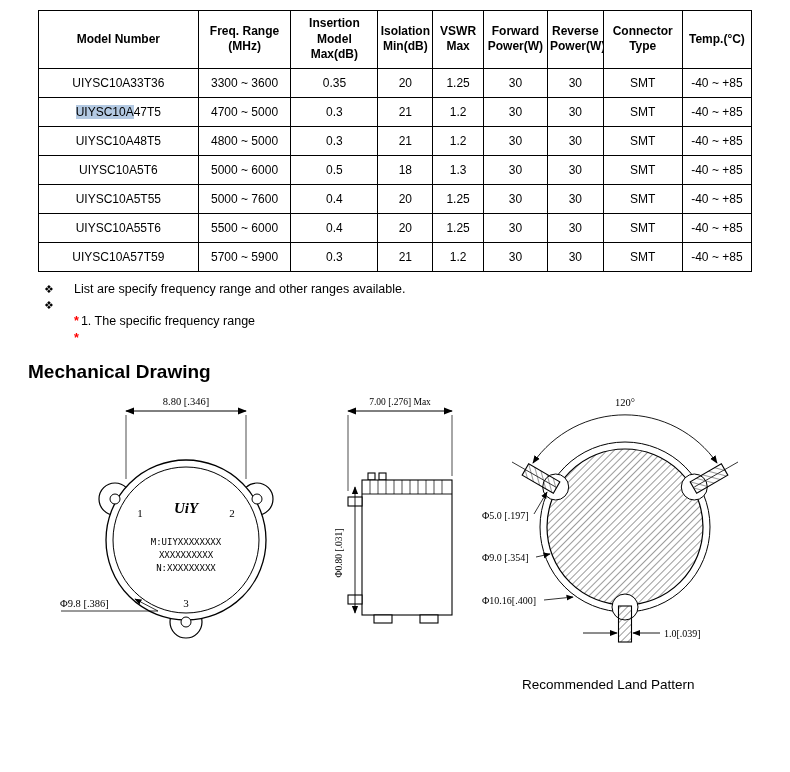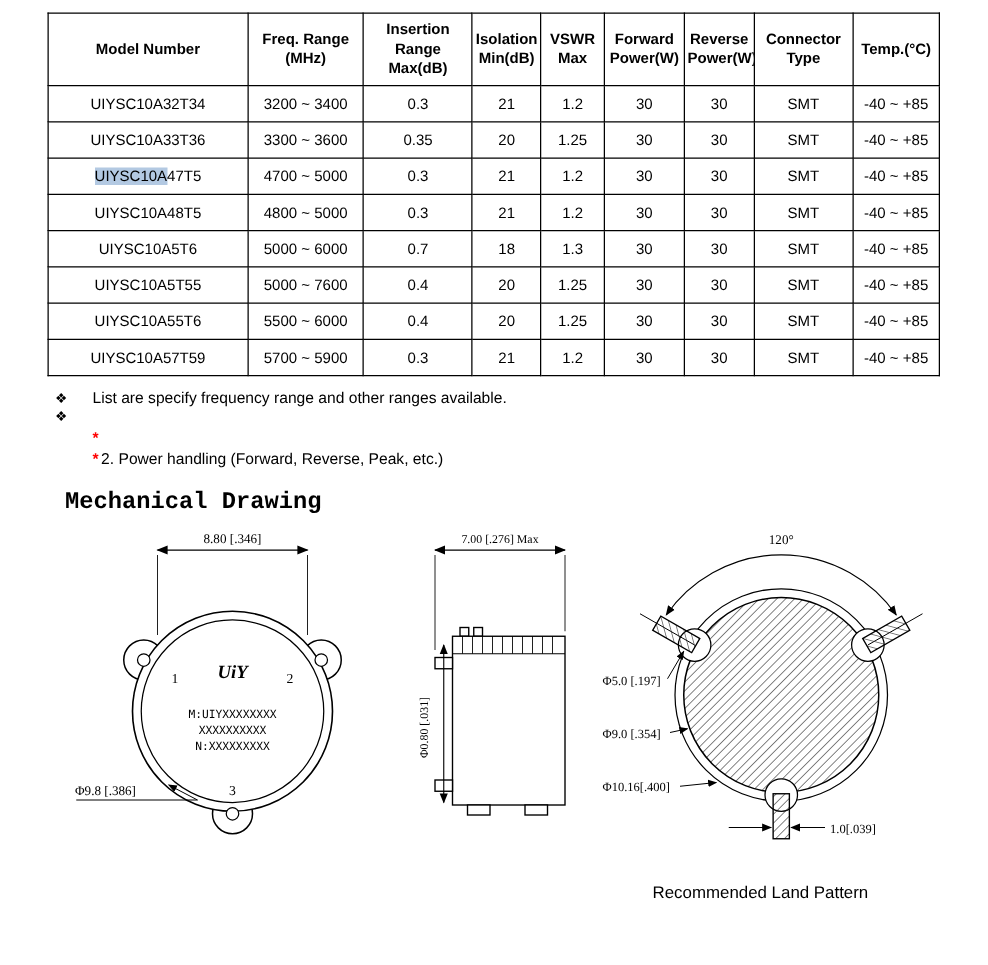--- a/index.html
+++ b/index.html
@@ -26,21 +26,21 @@
   }
   table.spec th { font-weight: bold; line-height: 1.3; padding: 5px 2px; vertical-align: middle; }
   table.spec td { height: 29px; }
   
   .notes { margin: 9px 0 0 44px; font-size: 12.5px; line-height: 1.36; }
   .note-line { display: flex; align-items: baseline; }
   .bullet { width: 30px; font-size: 11px; flex: 0 0 30px; }
   .note-line.sub { padding-left: 30px; }
   .star { color: #ff0000; font-weight: bold; padding-right: 2px; }
   
-  h2.mech-title { margin: 14px 0 0 52px; font-size: 19px; font-weight: bold; font-family: Liberation Mono, monospace; }
+  h2.mech-title { margin: 14px 0 0 28px; font-size: 19px; font-weight: bold; font-family: Liberation Sans, sans-serif; }
   .drawings { position: relative; height: 312px; margin-top: 6px; }
   .svg-left  { position: absolute; left: 58px;  top: 6px; }
   .svg-mid   { position: absolute; left: 318px; top: 6px; }
   .svg-right { position: absolute; left: 478px; top: 6px; }
   .land-caption { position: absolute; left: 522px; top: 288px; font-size: 13.5px; }
   svg text { font-family: "Liberation Serif", serif; fill: #000; }
   svg .mono { font-family: "DejaVu Sans Mono", monospace; }
 </style>
 </head>
 <body>
@@ -63,21 +63,21 @@
       <tr>
         <th>
             <div>Model Number</div>
             <div></div>
           </th>
         <th>
             <div>Freq. Range</div>
             <div>(MHz)</div>
           </th>
         <th>
-            <div>Insertion Range</div>
+            <div>Insertion Model</div>
             <div>Max(dB)</div>
           </th>
         <th>
             <div>Isolation</div>
             <div>Min(dB)</div>
           </th>
         <th>
             <div>VSWR</div>
             <div>Max</div>
           </th>
@@ -93,31 +93,20 @@
             <div>Connector</div>
             <div>Type</div>
           </th>
         <th>
             <div>Temp.(°C)</div>
             <div></div>
           </th>
       </tr>
     </thead>
     <tbody id="spec-tbody">
-        <tr>
-          <td>UIYSC10A32T34</td>
-          <td>3200 ~ 3400</td>
-          <td>0.3</td>
-          <td>21</td>
-          <td>1.2</td>
-          <td>30</td>
-          <td>30</td>
-          <td>SMT</td>
-          <td>-40 ~ +85</td>
-        </tr>
         <tr>
           <td>UIYSC10A33T36</td>
           <td>3300 ~ 3600</td>
           <td>0.35</td>
           <td>20</td>
           <td>1.25</td>
           <td>30</td>
           <td>30</td>
           <td>SMT</td>
           <td>-40 ~ +85</td>
@@ -140,21 +129,21 @@
           <td>21</td>
           <td>1.2</td>
           <td>30</td>
           <td>30</td>
           <td>SMT</td>
           <td>-40 ~ +85</td>
         </tr>
         <tr>
           <td>UIYSC10A5T6</td>
           <td>5000 ~ 6000</td>
-          <td>0.7</td>
+          <td>0.5</td>
           <td>18</td>
           <td>1.3</td>
           <td>30</td>
           <td>30</td>
           <td>SMT</td>
           <td>-40 ~ +85</td>
         </tr>
         <tr>
           <td>UIYSC10A5T55</td>
           <td>5000 ~ 7600</td>
@@ -194,24 +183,24 @@
   <div class="notes">
     <div class="note-line">
       <span class="bullet">❖</span>
       <span>List are specify frequency range and other ranges available.</span>
     </div>
     <div class="note-line">
       <span class="bullet">❖</span>
     </div>
     <div class="note-line sub">
       <span class="star">*</span>
+      <span> 1. The specific frequency range</span>
     </div>
     <div class="note-line sub">
       <span class="star">*</span>
-      <span> 2. Power handling (Forward, Reverse, Peak, etc.)</span>
     </div>
   </div>
 
   <h2 class="mech-title">Mechanical Drawing</h2>
 
   <div class="drawings">
 
     <svg width="0" height="0" style="position:absolute">
       <defs>
         <marker id="arr" viewBox="0 0 10 10" refX="9" refY="5" markerWidth="9" markerHeight="9" orient="auto-start-reverse">

